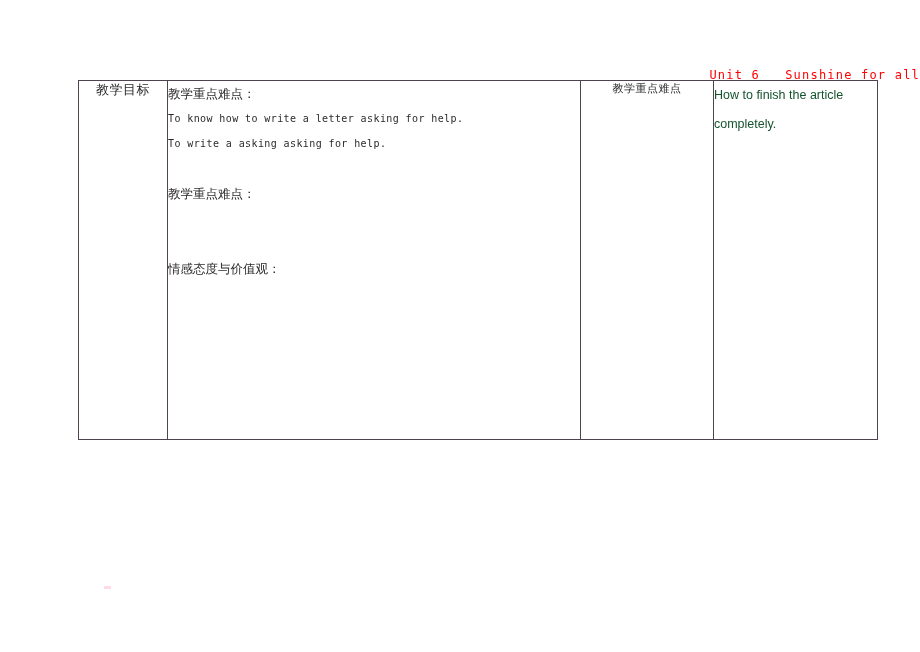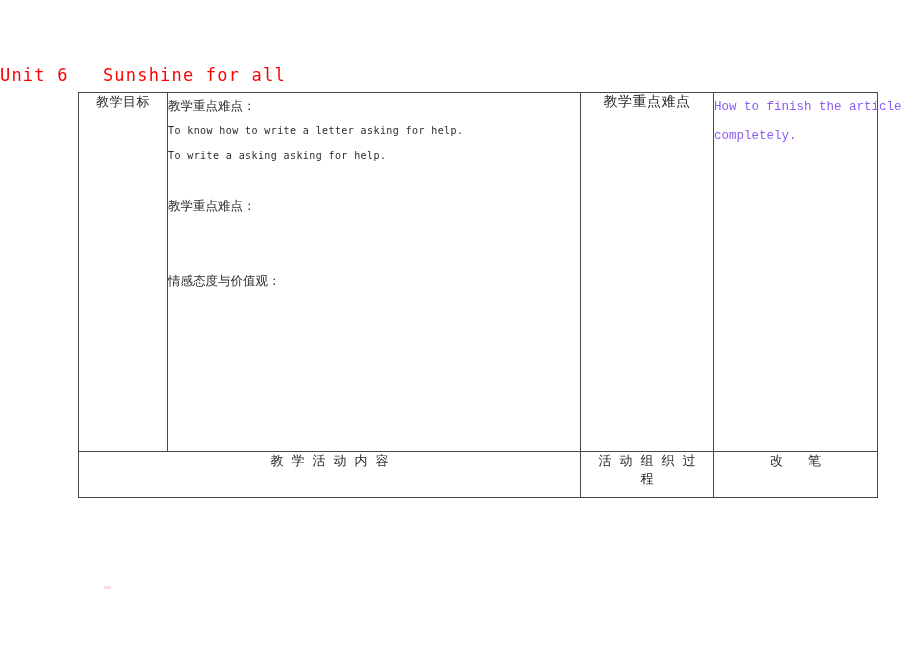--- a/index.html
+++ b/index.html
@@ -22,34 +22,34 @@
     height: 652px;
     background: #ffffff;
   }
 
   
   .doc-title {
     position: absolute;
     left: 0;
     top: 64px;
     width: 920px;
-    text-align: left;
+    text-align: right;
     color: #ff0000;
     font-family: "DejaVu Sans Mono", "Liberation Mono", monospace;
-    font-size: 17px;
+    font-size: 12px;
     letter-spacing: 1.2px;
     white-space: pre;
     line-height: 22px;
   }
 
   
   .lesson-table {
     position: absolute;
     left: 78px;
-    top: 92px;
+    top: 80px;
     width: 799px;
     border-collapse: collapse;
     table-layout: fixed;
   }
   .lesson-table td {
     border: 1px solid #4f4350;
     padding: 0;
     vertical-align: top;
     background: #ffffff;
   }
@@ -90,35 +90,35 @@
     font-size: 10px;
     letter-spacing: 0.4px;
   }
   .obj-line.blank { color: transparent; }
 
   
   .cell-focus-label {
     vertical-align: middle;
     text-align: center;
     font-family: "DejaVu Sans", "Liberation Sans", sans-serif;
-    font-size: 14px;
+    font-size: 11px;
     color: #2b2b2b;
     letter-spacing: 0.5px;
   }
 
   
   .cell-note {
     vertical-align: middle;
     padding: 0 6px 0 7px;
   }
   .note-line {
-    font-family: Liberation Mono, monospace;
+    font-family: Liberation Sans, sans-serif;
     font-size: 12.5px;
     line-height: 29px;
-    color: #8b5cf6;
+    color: #14532d;
     white-space: pre;
   }
 
   
   .foot-cell {
     height: 45px;
     vertical-align: middle;
     text-align: center;
     font-family: "DejaVu Sans", "Liberation Sans", sans-serif;
     font-size: 13px;
@@ -182,33 +182,18 @@
           <span>教学重点难点</span>
         </td>
 
         <td class="cell-note">
           <div class="note-line">How to finish the article</div>
           <div class="note-line">completely.</div>
         </td>
 
       </tr>
 
-      <tr>
-
-        <td class="foot-cell" colspan="2">
-          <span class="spaced">教学活动内容</span>
-        </td>
-
-        <td class="foot-cell">
-          <span class="spaced">活动组织过程</span>
-        </td>
-
-        <td class="foot-cell">
-          <span class="wide-gap">改      笔</span>
-        </td>
-
-      </tr>
     </tbody>
   </table>
 
   <div class="artifact"></div>
 
 </div>
 
 </body></html>

